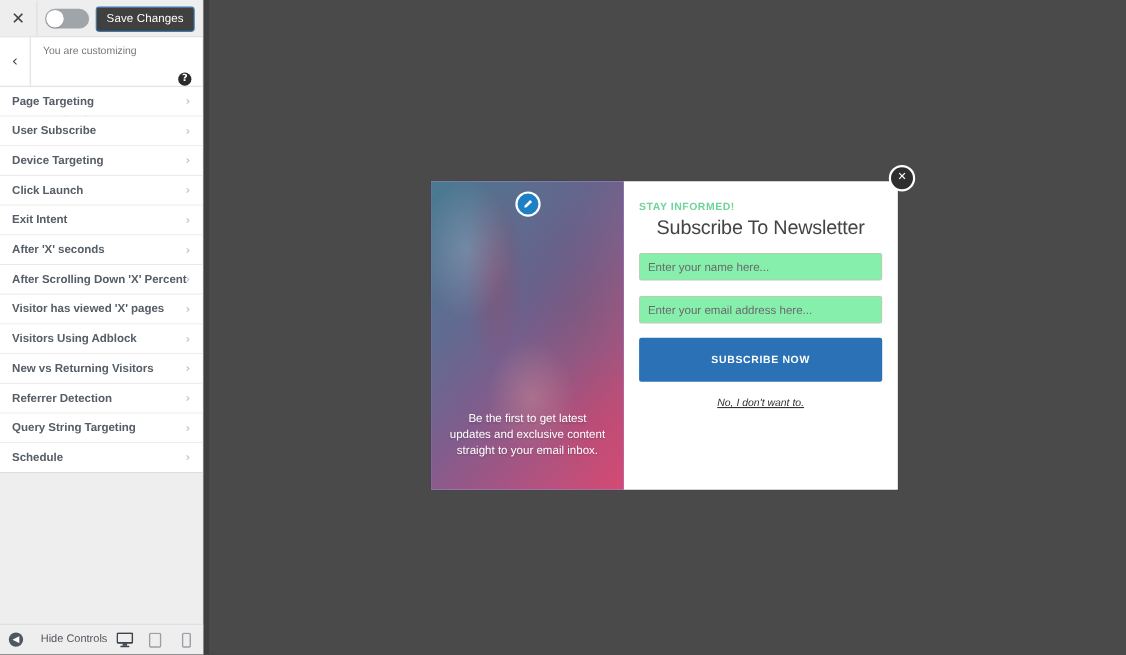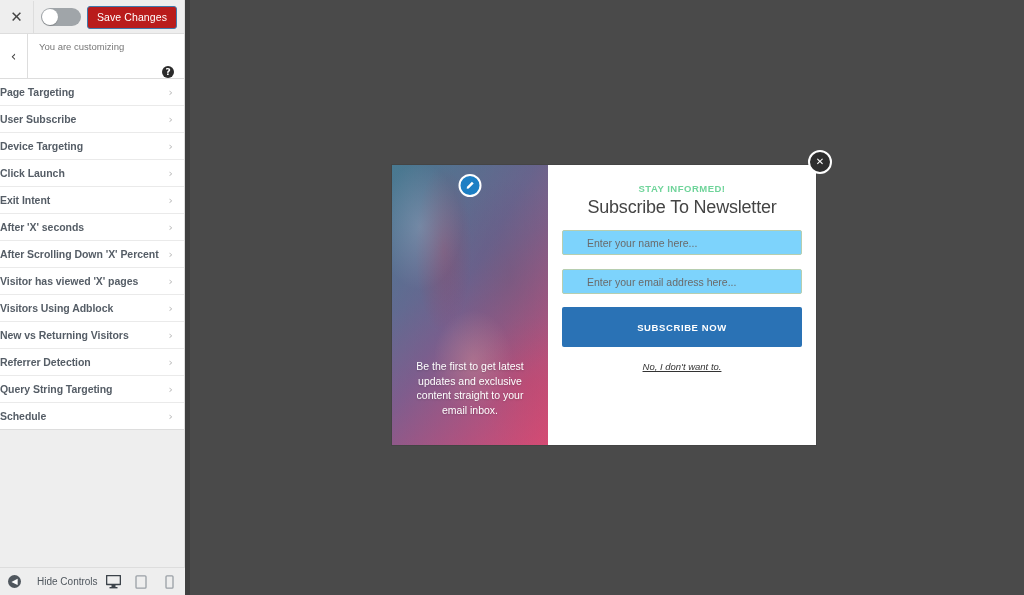--- a/index.html
+++ b/index.html
@@ -77,21 +77,21 @@
     line-height: 12px;
     text-align: center;
     margin-left: 7px;
     cursor: pointer;
     font-family: "DejaVu Sans", sans-serif;
     font-weight: bold;
   }
   .save-btn {
     position: absolute;
     right: 7px; top: 6px;
-    background: #b91c1c;
+    background: #404040;
     color: #ffffff;
     border: 1px solid #3f7aad;
     border-radius: 3px;
     font-size: 10.5px;
     padding: 4px 9px 5px 9px;
     cursor: pointer;
     font-family: "Liberation Sans", sans-serif;
     font-weight: normal;
     letter-spacing: .1px;
   }
@@ -141,20 +141,21 @@
   .cust-list {
     background: #ffffff;
     border-bottom: 1px solid #dddddd;
   }
   .cust-item {
     position: relative;
     height: 26px;
     border-bottom: 1px solid #eaeaea;
     display: flex;
     align-items: center;
+    padding-left: 11px;
     cursor: pointer;
     background: #ffffff;
   }
   .cust-item:last-child { border-bottom: none; }
   .cust-item-label {
     font-size: 10.5px;
     color: #555d66;
     font-weight: bold;
     letter-spacing: -0.05px;
   }
@@ -246,21 +247,21 @@
     text-align: center;
     cursor: pointer;
     font-family: "DejaVu Sans", sans-serif;
     z-index: 5;
     box-sizing: content-box;
   }
 
   
   .popup-left {
     position: relative;
-    width: 156px;
+    width: 175px;
     overflow: hidden;
     background: #8b5cf6;
   }
   .pl-photo {
     position: absolute;
     inset: 0;
     background:
       
       radial-gradient(ellipse 60px 90px at 18% 22%, rgba(255,255,255,.35), rgba(255,255,255,0) 70%),
       radial-gradient(ellipse 40px 120px at 33% 30%, rgba(200,40,50,.45), rgba(200,40,50,0) 70%),
@@ -300,44 +301,44 @@
   }
 
   
   .popup-right {
     flex: 1;
     background: #ffffff;
     padding: 14px 14px 0 14px;
     box-sizing: border-box;
   }
   .eyebrow {
-    text-align: center;
+    text-align: left;
     color: #6fd49a;
     font-size: 9.5px;
     font-weight: bold;
     letter-spacing: .5px;
     margin-top: 4px;
   }
   .form-title {
     text-align: center;
     font-size: 18px;
     color: #444444;
     font-weight: normal;
     margin: 3px 0 12px 0;
     letter-spacing: -.2px;
   }
   .field {
     width: 100%;
     height: 25px;
     border: 1px solid #b6ceb0;
     border-radius: 2px;
-    background: #7dd3fc;
+    background: #86efac;
     font-size: 10.5px;
     color: #555555;
-    padding: 0 24px;
+    padding: 0 7px;
     box-sizing: border-box;
     margin-bottom: 14px;
     font-family: "Liberation Sans", sans-serif;
     outline: none;
   }
   .field::placeholder { color: #6a6a6a; opacity: 1; }
   .subscribe-btn {
     width: 100%;
     height: 40px;
     background: #2a72b5;

